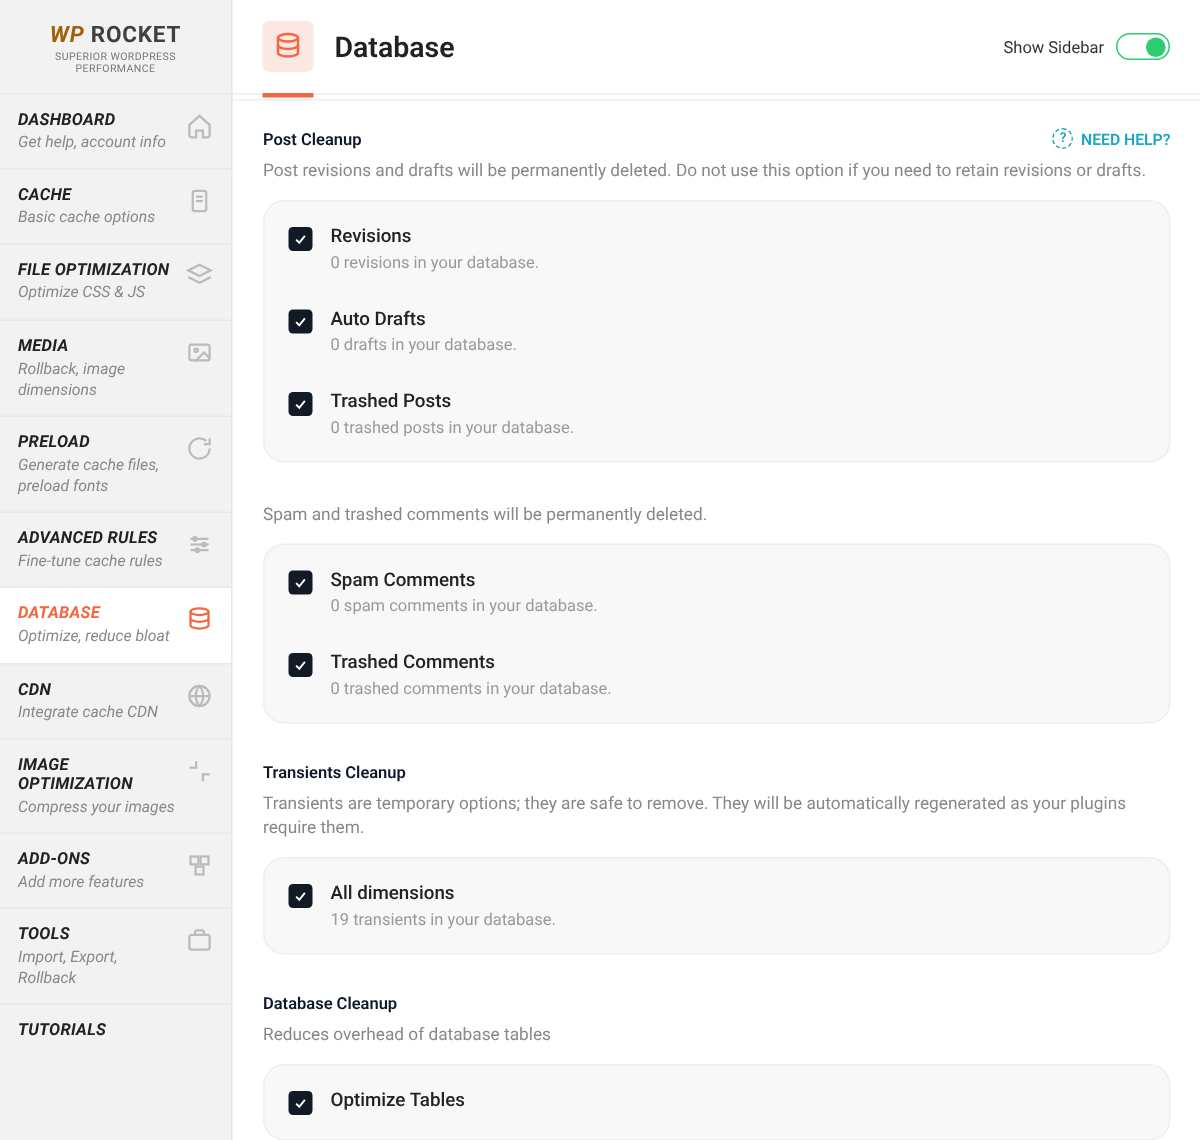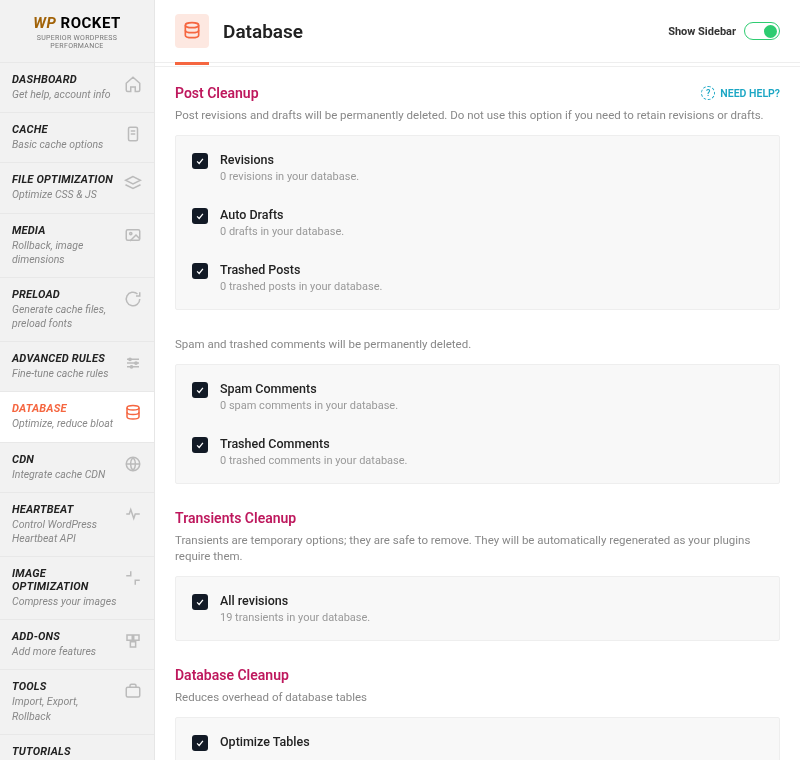--- a/index.html
+++ b/index.html
@@ -2,48 +2,48 @@
 <html><head>
 <meta charset="utf-8">
 <style>
   * { box-sizing: border-box; margin: 0; padding: 0; }
   body { font-family: -apple-system, BlinkMacSystemFont, "Segoe UI", Roboto, Arial, sans-serif; background: #fff; color: #333; font-size: 13px; }
   .app { display: flex; width: 800px; height: 760px; overflow: hidden; }
   .sidebar { width: 155px; background: #f2f2f2; border-right: 1px solid #e6e6e6; display: flex; flex-direction: column; }
   .logo { padding: 14px 10px 12px 10px; text-align: center; }
   .logo-text { font-weight: 700; letter-spacing: 0.5px; font-size: 15px; }
   .logo-text .wp { color: #a16207; font-style: italic; }
-  .logo-text .rocket { color: #000000; }
+  .logo-text .rocket { color: #404040; }
   .logo-sub { font-size: 7px; color: #777; letter-spacing: 0.3px; margin-top: 2px; text-align: center; }
   .nav { flex: 1; overflow-y: auto; }
   .nav-item { padding: 10px 12px 10px 12px; border-top: 1px solid #e8e8e8; cursor: pointer; position: relative; display: flex; align-items: flex-start; justify-content: space-between; font-style: italic; }
   .nav-item.active { background: #fff; }
   .nav-item.active .nav-title { color: #f56640; }
   .nav-text { flex: 1; padding-right: 6px; }
   .nav-title { font-size: 11px; font-weight: 700; color: #222; letter-spacing: 0.2px; }
   .nav-sub { font-size: 10.5px; color: #888; margin-top: 2px; line-height: 1.35; }
   .nav-icon { width: 18px; height: 18px; color: #bbb; flex-shrink: 0; margin-top: 2px; }
   .nav-item.active .nav-icon { color: #f56640; }
   .main { flex: 1; display: flex; flex-direction: column; overflow: hidden; }
   .header { display: flex; align-items: center; padding: 14px 20px 14px 20px; border-bottom: 1px solid #eee; }
   .header-icon { width: 34px; height: 34px; background: #fde8e1; border-radius: 4px; display: flex; align-items: center; justify-content: center; color: #f56640; margin-right: 14px; }
   .header-title { font-size: 19px; font-weight: 600; color: #222; flex: 1; }
-  .show-sidebar { font-size: 11px; font-weight: 700; color: #333; margin-right: 8px; }
+  .show-sidebar { font-size: 11px; font-weight: 400; color: #333; margin-right: 8px; }
   .toggle { width: 36px; height: 18px; border: 1px solid #2ecc71; border-radius: 10px; background: #fff; position: relative; display: inline-flex; align-items: center; cursor: pointer; }
   .toggle-on { font-size: 7px; color: #2ecc71; position: absolute; left: 19px; font-weight: 700; }
   .toggle-dot { width: 13px; height: 13px; background: #2ecc71; border-radius: 50%; position: absolute; right: 2px; }
   .tabstrip { height: 4px; border-bottom: 1px solid #eee; position: relative; }
   .tabstrip::before { content:""; position: absolute; left: 20px; top: -1px; width: 34px; height: 3px; background: #f56640; }
   .content { flex: 1; overflow-y: auto; padding: 18px 20px 30px 20px; }
   .section-head { display: flex; align-items: center; justify-content: space-between; margin-bottom: 6px; }
-  .section-title { color: #be185d; font-size: 14px; font-weight: 600; }
+  .section-title { color: #0f172a; font-size: 11px; font-weight: 600; }
   .need-help { color: #1aa6c4; font-size: 10.5px; font-weight: 600; display: flex; align-items: center; gap: 5px; cursor: pointer; }
   .help-icon { width: 14px; height: 14px; border: 1.5px dashed #1aa6c4; border-radius: 50%; display: inline-flex; align-items: center; justify-content: center; font-size: 9px; }
   .section-desc { color: #888; font-size: 11.5px; margin-bottom: 12px; line-height: 1.4; }
-  .panel { background: #f8f8f8; border: 1px solid #eee; border-radius: 2px; padding: 4px 0; margin-bottom: 26px; }
+  .panel { background: #f8f8f8; border: 1px solid #eee; border-radius: 14px; padding: 4px 0; margin-bottom: 26px; }
   .opt { display: flex; align-items: flex-start; padding: 12px 16px; }
   .chk { width: 16px; height: 16px; background: #121a26; border-radius: 3px; display: flex; align-items: center; justify-content: center; color: #fff; flex-shrink: 0; margin-right: 12px; margin-top: 1px; cursor: pointer; }
   .chk svg { width: 10px; height: 10px; }
   .opt-title { font-size: 12.5px; color: #222; font-weight: 500; }
   .opt-sub { font-size: 11px; color: #999; margin-top: 3px; }
 </style>
 </head>
 <body>
 
 <div class="app">
@@ -161,31 +161,20 @@
           <div class="nav-sub">Integrate cache CDN</div>
         </div>
         <span class="nav-icon">
           <svg viewBox="0 0 24 24" fill="none" stroke="currentColor" stroke-width="2">
               <circle cx="12" cy="12" r="9"></circle>
               <path d="M3 12h18M12 3a14 14 0 0 1 0 18M12 3a14 14 0 0 0 0 18"></path>
             </svg>
         </span>
       </div>
 
-      <div class="nav-item">
-        <div class="nav-text">
-          <div class="nav-title">HEARTBEAT</div>
-          <div class="nav-sub">Control WordPress Heartbeat API</div>
-        </div>
-        <span class="nav-icon">
-          <svg viewBox="0 0 24 24" fill="none" stroke="currentColor" stroke-width="2">
-              <path d="M3 12h4l2-6 4 12 2-6h6"></path>
-            </svg>
-        </span>
-      </div>
 
       <div class="nav-item">
         <div class="nav-text">
           <div class="nav-title">IMAGE OPTIMIZATION</div>
           <div class="nav-sub">Compress your images</div>
         </div>
         <span class="nav-icon">
           <svg viewBox="0 0 24 24" fill="none" stroke="currentColor" stroke-width="2">
               <polyline points="9 3 9 9 3 9"></polyline>
               <polyline points="15 21 15 15 21 15"></polyline>
@@ -326,21 +315,21 @@
       </div>
       <p class="section-desc">Transients are temporary options; they are safe to remove. They will be automatically regenerated as your plugins require them.</p>
       <div class="panel">
         <div class="opt">
           <div class="chk">
               <svg viewBox="0 0 24 24" fill="none" stroke="currentColor" stroke-width="3">
                 <polyline points="5 13 10 18 19 7"></polyline>
               </svg>
             </div>
           <div>
-            <div class="opt-title">All revisions</div>
+            <div class="opt-title">All dimensions</div>
             <div class="opt-sub">19 transients in your database.</div>
           </div>
         </div>
       </div>
 
       <div class="section-head">
         <div class="section-title">Database Cleanup</div>
       </div>
       <p class="section-desc">Reduces overhead of database tables</p>
       <div class="panel">

